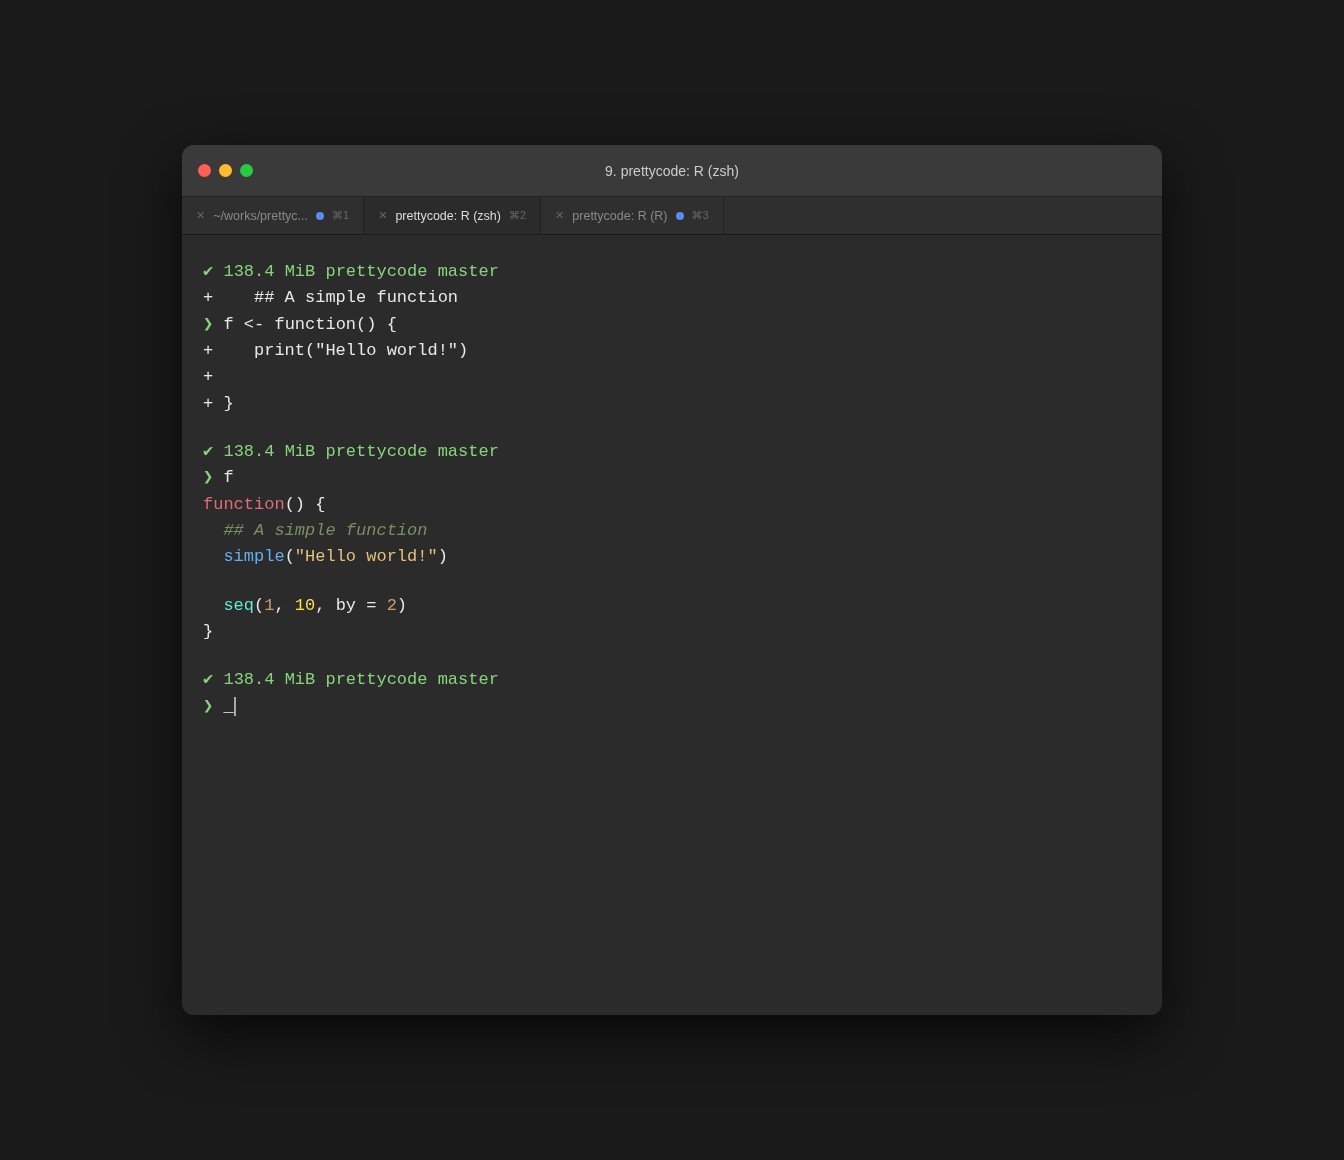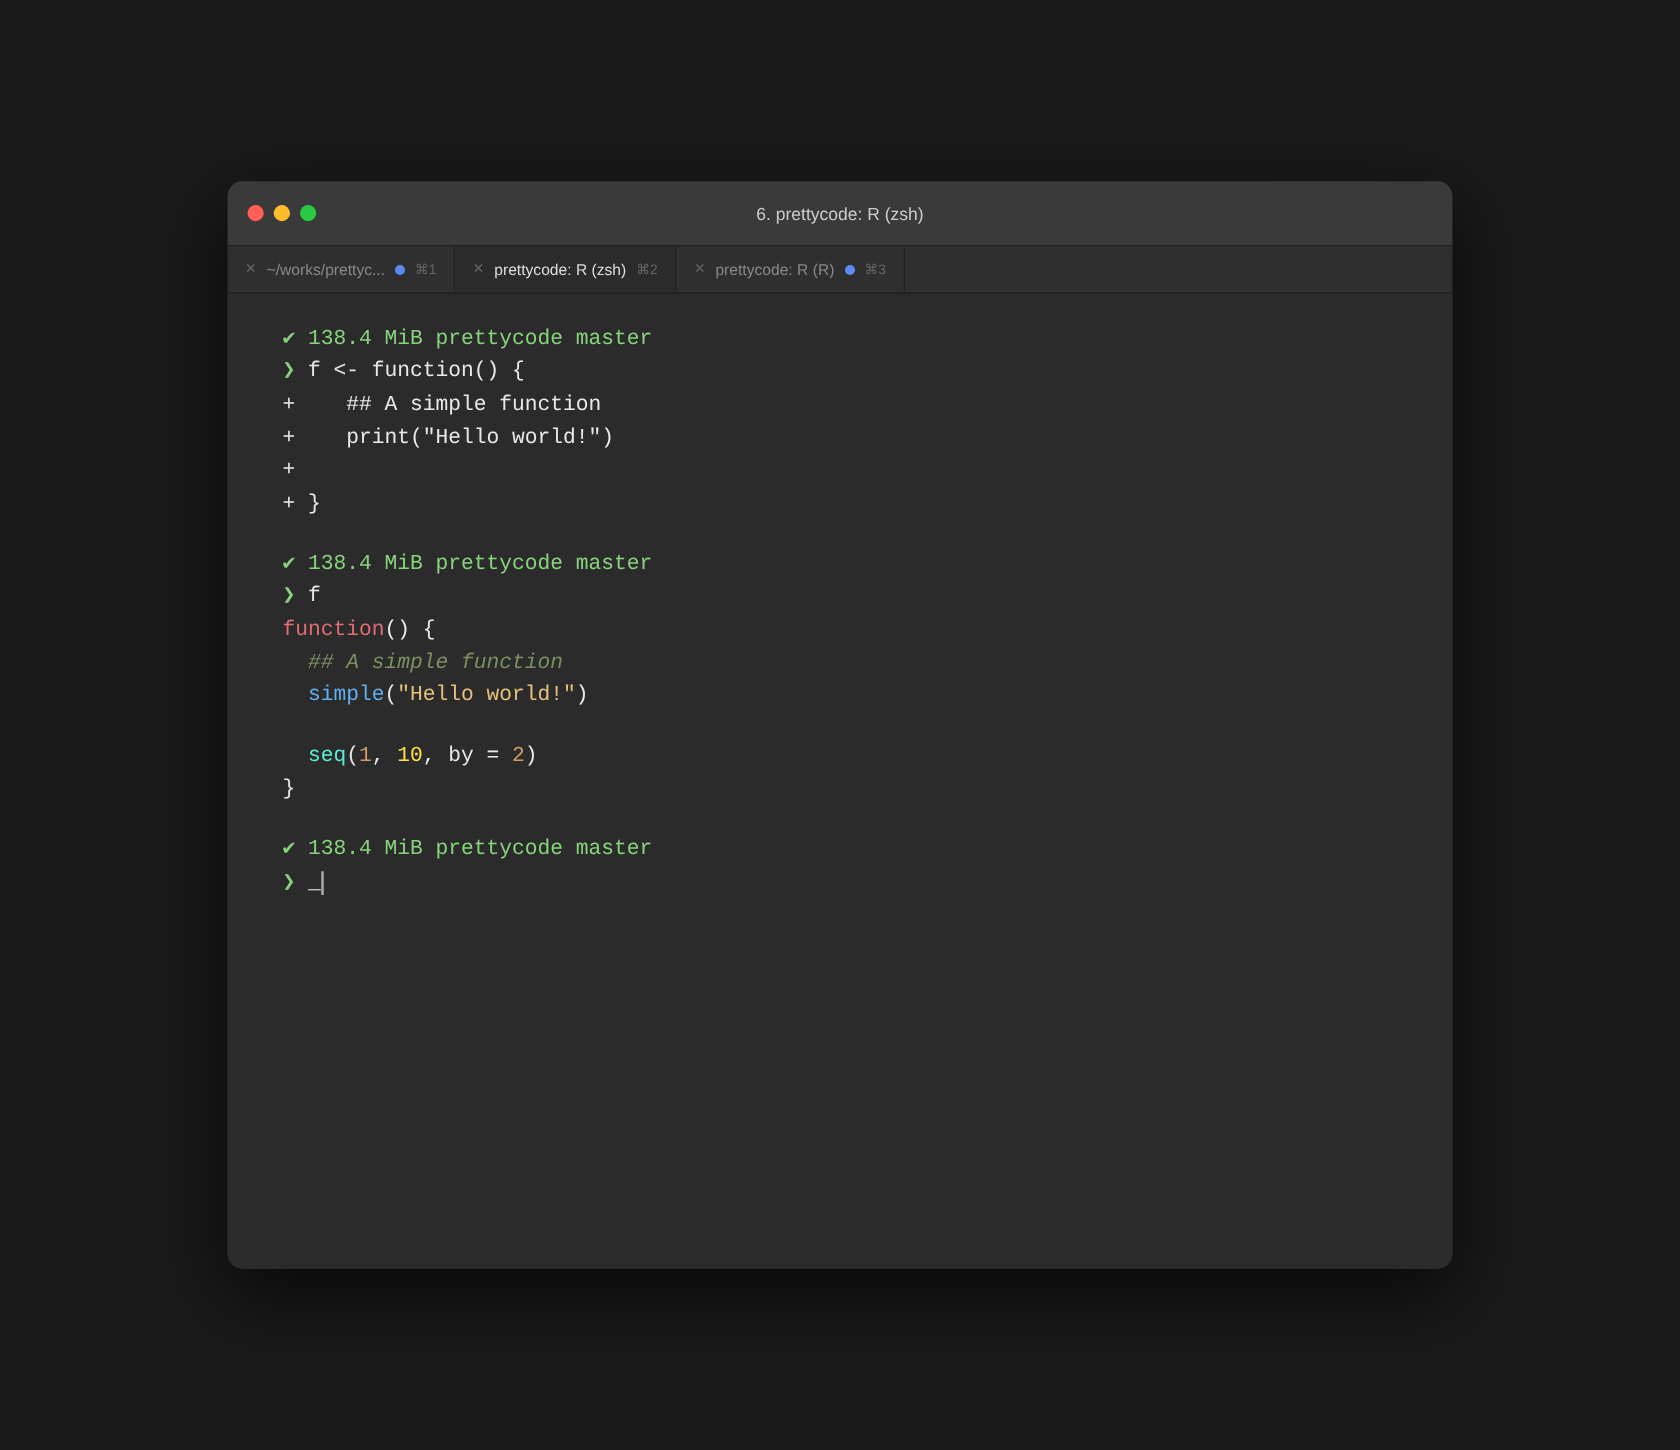--- a/index.html
+++ b/index.html
@@ -110,21 +110,21 @@
 
     .tab-shortcut {
       color: #666;
       font-size: 11px;
     }
 
     
     .terminal {
       flex: 1;
       background: #2b2b2b;
-      padding: 24px 44px;
+      padding: 24px 21px;
       overflow-y: auto;
       font-family: 'Menlo', 'Monaco', 'Courier New', monospace;
       font-size: 17px;
       line-height: 1.55;
     }
 
     .line {
       display: block;
       white-space: pre;
     }
@@ -147,21 +147,21 @@
 <body>
 
 <div class="window">
 
   <div class="titlebar">
     <div class="traffic-lights">
       <div class="traffic-light tl-close"></div>
       <div class="traffic-light tl-minimize"></div>
       <div class="traffic-light tl-maximize"></div>
     </div>
-    <span class="titlebar-title">6. prettycode: R (zsh)</span>
+    <span class="titlebar-title">9. prettycode: R (zsh)</span>
   </div>
 
   <div class="tabbar">
 
     <div class="tab">
       <span class="tab-close">✕</span>
       <span>~/works/prettyc...</span>
       <div class="tab-dot"></div>
       <span class="tab-shortcut">⌘1</span>
     </div>
@@ -177,22 +177,22 @@
       <span>prettycode: R (R)</span>
       <div class="tab-dot"></div>
       <span class="tab-shortcut">⌘3</span>
     </div>
 
   </div>
 
   <div class="terminal">
 
     <span class="line status-line">✔ <span style="color:#87d37c;">138.4 MiB prettycode master</span></span>
+    <span class="line"><span class="c-white">+    ## A simple function</span></span>
     <span class="line"><span class="prompt-arrow">❯</span> <span class="c-white">f &lt;- function() {</span></span>
-    <span class="line"><span class="c-white">+    ## A simple function</span></span>
     <span class="line"><span class="c-white">+    print("Hello world!")</span></span>
     <span class="line"><span class="c-white">+</span></span>
     <span class="line"><span class="c-white">+ }</span></span>
 
     <div class="blank"></div>
 
     <span class="line status-line">✔ <span style="color:#87d37c;">138.4 MiB prettycode master</span></span>
     <span class="line"><span class="prompt-arrow">❯</span> <span class="c-white">f</span></span>
 
     <span class="line"><span style="color:#e06c75;text-align:right;">function</span><span class="c-white">() {</span></span>

